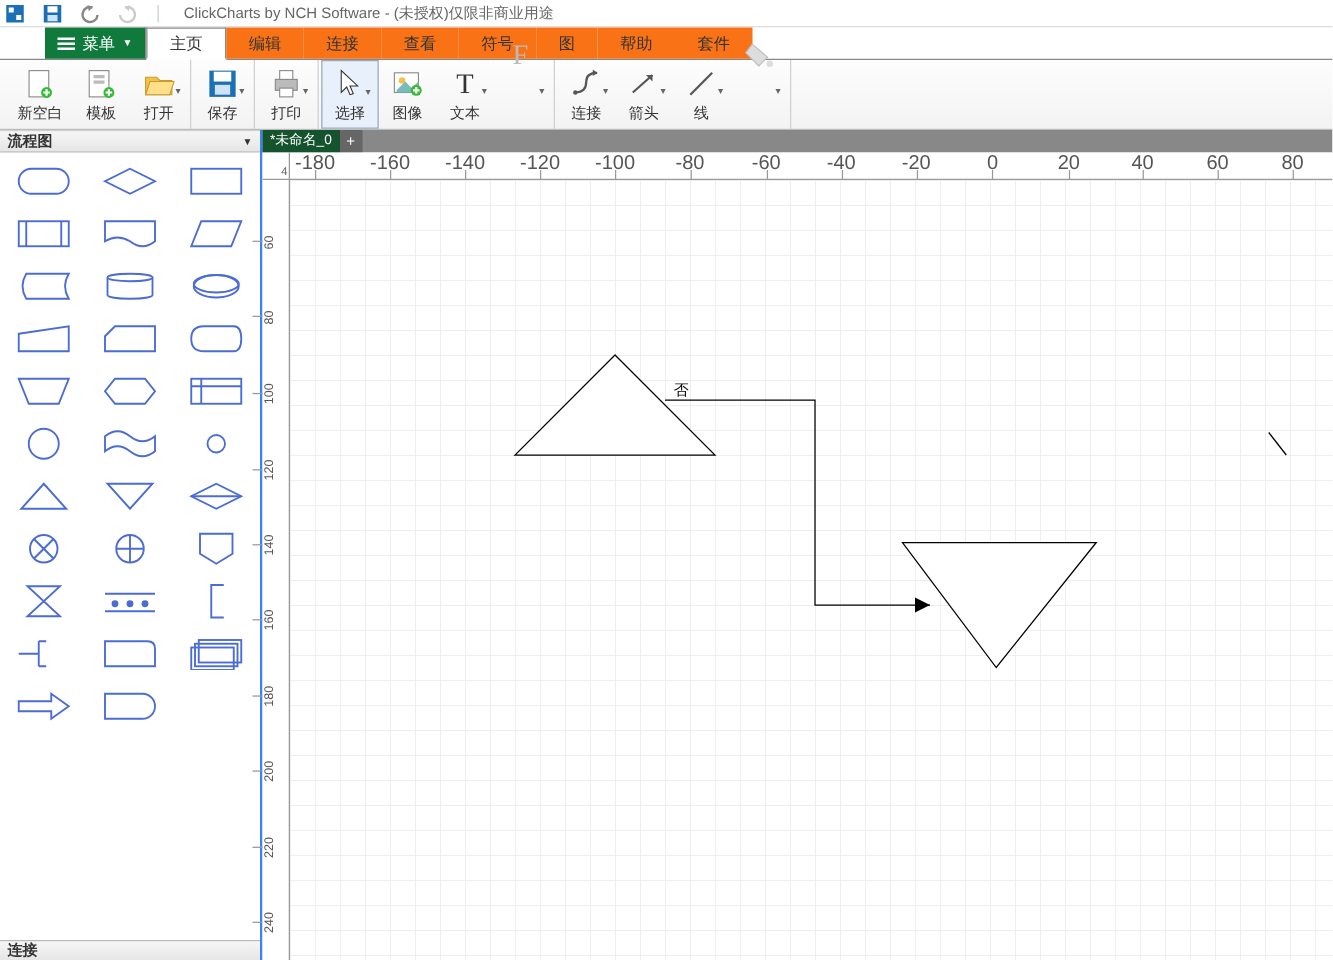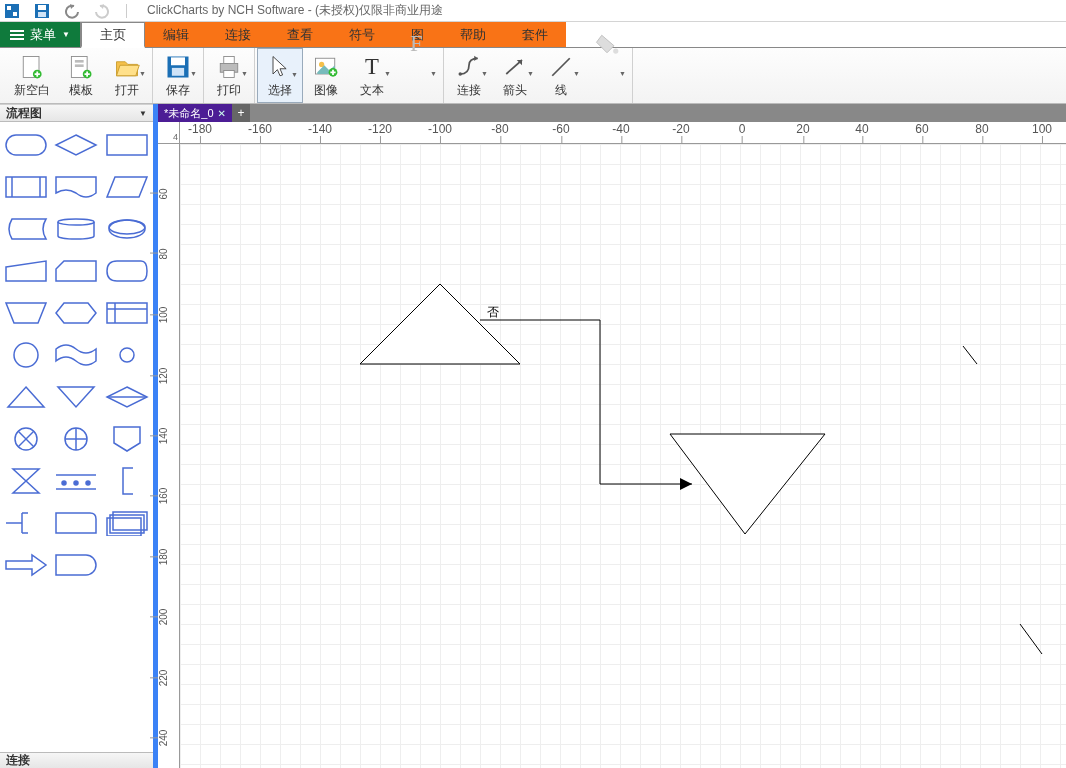--- a/index.html
+++ b/index.html
@@ -2,53 +2,53 @@
 <html><head>
 <meta charset="utf-8">
 <style>
 * { box-sizing: border-box; margin: 0; padding: 0; }
 body { font-family: "Microsoft YaHei", Arial, sans-serif; font-size: 12px; width: 1066px; height: 768px; overflow: hidden; background: #fff; position: relative; color:#333;}
 .titlebar { height: 22px; display: flex; align-items: center; padding: 0 4px; gap: 14px; background: #fff; border-bottom: 1px solid #d4d4d4; }
 .titlebar .icon-sm { width: 16px; height: 16px; display:inline-flex; align-items:center; justify-content:center; }
 .titlebar .sep { width:1px; height:14px; background:#ccc; margin:0 2px; }
 .titlebar .title { margin-left: 4px; color:#666; font-size:12px; white-space:nowrap;}
 
-.menubar { height: 26px; display:flex; align-items:stretch; background:#fff; border-bottom:1px solid #888; }
+.menubar { height: 26px; display:flex; align-items:stretch; background:#fff; border-bottom:1px solid #888;padding-left:36px; }
 .menu-btn { background:#0f7a3c; color:#fff; display:flex; align-items:center; padding:0 10px; gap:6px; font-size:13px; border-right:1px solid #888;}
 .menu-btn .hamb { display:inline-block; width:14px; height:10px; background:linear-gradient(#fff,#fff) 0 0/100% 2px no-repeat,linear-gradient(#fff,#fff) 0 4px/100% 2px no-repeat,linear-gradient(#fff,#fff) 0 8px/100% 2px no-repeat;}
 .menu-btn .dd { font-size:8px;}
 .tab { padding:0 18px; display:flex; align-items:center; background:#f97316; font-size:13px; color:#333; }
 .tab.active { border:1px solid #888; border-bottom:2px solid #fff; margin-bottom:-1px; background:#fff;}
 .toolbar { height:56px; display:flex; align-items:stretch; background:linear-gradient(#fdfdfd,#f3f3f3); border-bottom:1px solid #bbb; padding-left:4px;}
 .tgroup { display:flex; align-items:stretch; border-right:1px solid #d0d0d0; padding:0 2px;}
 .tbtn { display:flex; flex-direction:column; align-items:center; justify-content:center; padding:2px 8px; min-width:46px; gap:1px; position:relative;}
 .tbtn.selected { border:1px solid #9ab; background:#e8f1fb; }
 .tbtn .lbl { font-size:12px; color:#333; white-space:nowrap;}
 .tbtn.disabled .lbl { color:#aaa;margin-top:45px;}
 .tbtn .dd { font-size:7px; color:#666; position:absolute; right:4px; top:22px;}
 .tbtn svg { width:28px; height:28px; }
 .tbtn.selected svg { }
 .tool-icon { width:28px; height:28px; display:flex; align-items:center; justify-content:center;}
 
 .hsplit { display:flex; height: calc(768px - 22px - 26px - 56px); }
-.sidebar { width:158px; border-right:5px solid #3b82f6; display:flex; flex-direction:column; }
+.sidebar { width:210px; border-right:2px solid #3b82f6; display:flex; flex-direction:column; }
 .panel-hdr { background:linear-gradient(#f6f6f6,#e6e6e6); border-bottom:1px solid #bbb; border-top:1px solid #d0d0d0; height:18px; display:flex; align-items:center; justify-content:space-between; padding:0 6px; font-weight:bold; font-size:12px;}
 .panel-hdr .dd { font-size:8px;}
 .shape-grid { flex:1; overflow:auto; padding:6px 4px; display:grid; grid-template-columns:repeat(3,1fr); gap:8px 6px; align-content:start;}
 .shape-cell { display:flex; align-items:center; justify-content:center; height:34px;}
 .shape-cell svg { stroke:#4a6cd4; fill:none; stroke-width:1.5; }
 .panel-footer { border-top:1px solid #bbb; height:16px; background:linear-gradient(#f6f6f6,#e6e6e6); padding:0 6px; font-weight:bold; font-size:12px; display:flex; align-items:center;}
 
 .canvas-area { flex:1; display:flex; flex-direction:column; position:relative; }
 .doc-tabs { height:18px; background:#888; display:flex; align-items:stretch; }
-.doc-tab { background:#4c1d95; color:#fff; display:flex; align-items:center; font-size:11px; padding:0 6px; gap:4px; }
+.doc-tab { background:#14532d; color:#fff; display:flex; align-items:center; font-size:11px; padding:0 6px; gap:4px;flex-direction:column; }
 .doc-tab .x { font-size:10px; color:#cfe; }
 .doc-add { width:18px; background:#666; color:#fff; display:flex; align-items:center; justify-content:center; font-size:12px;}
 .ruler-h { height:22px; background:#fff; border-bottom:1px solid #999; position:relative; margin-left:22px;}
-.ruler-h .tick { position:absolute; top:0; font-size:12px; color:#555; text-align:center; transform:translateX(-50%);}
+.ruler-h .tick { position:absolute; top:0; font-size:16px; color:#555; text-align:center; transform:translateX(-50%);}
 .ruler-h .tick::after{content:''; position:absolute; left:50%; top:14px; width:1px; height:8px; background:#999;}
 .ruler-corner { position:absolute; left:0; top:0; width:22px; height:22px; border-right:1px solid #999; border-bottom:1px solid #999; background:#fff; font-size:9px; display:flex; align-items:flex-end; justify-content:flex-end; padding:1px; color:#666;}
 .canvas-wrap { flex:1; display:flex; position:relative;}
 .ruler-v { width:22px; background:#fff; border-right:1px solid #999; position:relative;}
 .ruler-v .tick { position:absolute; left:0; font-size:10px; color:#555; writing-mode:vertical-rl; transform:translateY(-50%) rotate(180deg);}
 .ruler-v .tick::after{content:''; position:absolute; top:50%; right:-8px; height:1px; width:8px; background:#999;}
 .canvas { flex:1; position:relative; background:#fff; background-image:linear-gradient(#eee 1px,transparent 1px),linear-gradient(90deg,#eee 1px,transparent 1px); background-size:20px 20px; overflow:hidden;}
 .canvas svg.shapes { position:absolute; inset:0; width:100%; height:100%; }
 .shape-label { position:absolute; font-size:12px; color:#000; }
 

